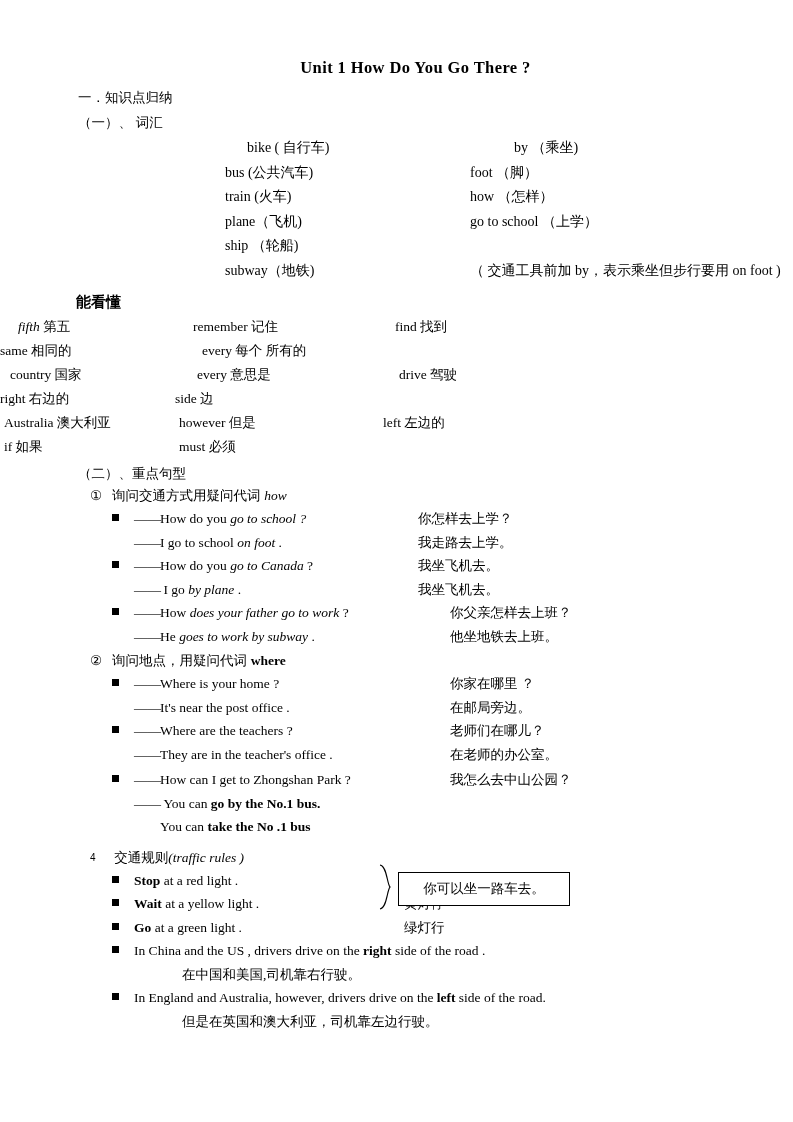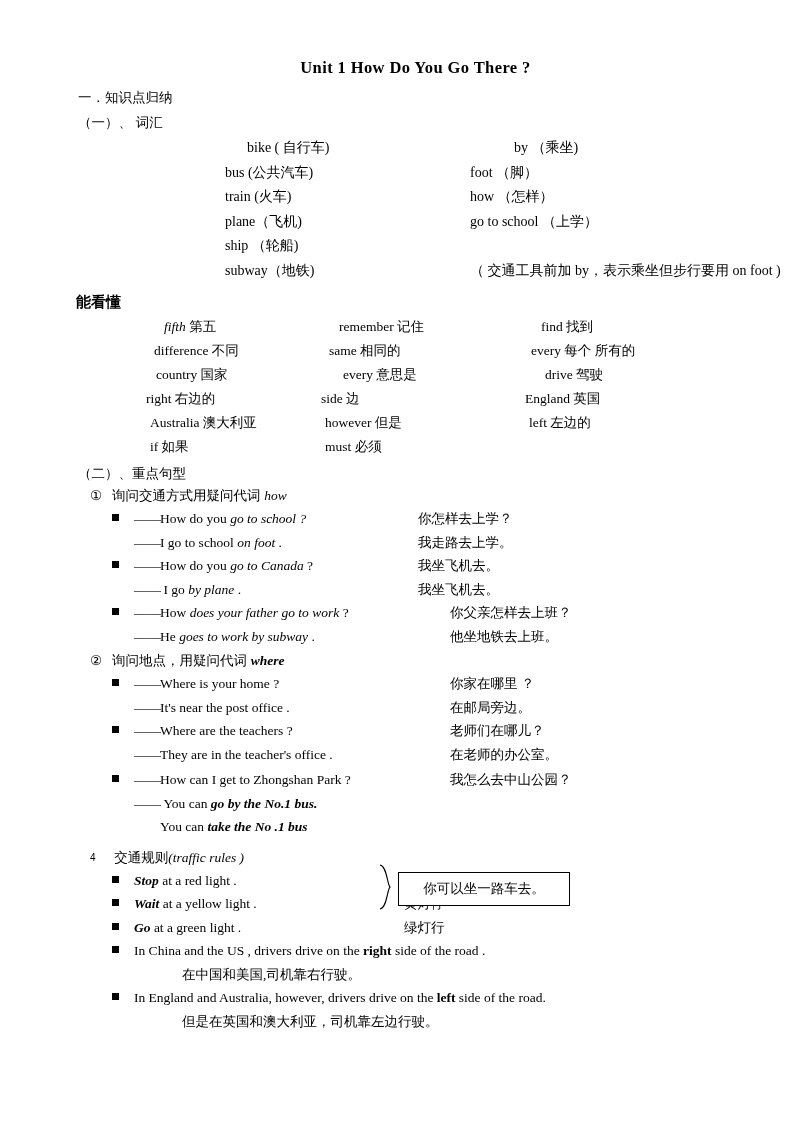--- a/index.html
+++ b/index.html
@@ -62,21 +62,20 @@
   .indent-by { padding-left: 22px; }
   .nengkandong {
     font-weight: bold;
     font-size: 15px;
     margin-left: 76px;
     margin-top: 10px;
     font-family: "Liberation Sans", sans-serif;
   }
   .kan-table {
     margin-top: 3px;
-    margin-left: 146px;
     font-size: 13.5px;
     line-height: 24px;
   }
   .kan-row { display: flex; }
   .kan-c1 { width: 175px; flex: 0 0 175px; }
   .kan-c2 { width: 190px; flex: 0 0 190px; }
   .kan-c3 { flex: 1; }
   .sec2 {
     font-size: 13.5px;
     margin-left: 78px;
@@ -125,21 +124,21 @@
   .dash {
     display: inline-block;
     width: 26px;
     flex: 0 0 26px;
   }
   .cn-part {
     display: inline-block;
   }
   .w-en { width: 258px; flex: 0 0 258px; }
   .w-en-wide { width: 290px; flex: 0 0 290px; }
-  .bi { font-style: italic; font-weight: bold; margin-top: 36px; }
+  .bi { font-weight: bold; margin-top: 36px; }
   .i { font-style: italic; }
   .b { font-weight: bold; margin-top: 33px; }
   .callout {
     position: absolute;
     left: 398px;
     top: 814px;
     width: 170px;
     height: 32px;
     border: 1px solid #000;
     display: flex;
@@ -206,33 +205,31 @@
 
   <div class="nengkandong">能看懂</div>
 
   <div class="kan-table">
     <div class="kan-row">
       <div class="kan-c1" style="padding-left:18px"><span class="i">fifth</span>     第五</div>
       <div class="kan-c2">remember 记住</div>
       <div class="kan-c3" style="padding-left:12px">find 找到</div>
     </div>
     <div class="kan-row">
-      <div class="kan-c1" style="padding-left:8px">difference 不同</div>
       <div class="kan-c2">same 相同的</div>
       <div class="kan-c3" style="padding-left:12px">every   每个 所有的</div>
     </div>
     <div class="kan-row">
       <div class="kan-c1" style="padding-left:10px">country 国家</div>
       <div class="kan-c2" style="padding-left:12px">every 意思是</div>
       <div class="kan-c3" style="padding-left:12px">drive 驾驶</div>
     </div>
     <div class="kan-row">
       <div class="kan-c1">right 右边的</div>
       <div class="kan-c2">side   边</div>
-      <div class="kan-c3" style="padding-left:14px">England   英国</div>
     </div>
     <div class="kan-row">
       <div class="kan-c1" style="padding-left:4px">Australia   澳大利亚</div>
       <div class="kan-c2">however   但是</div>
       <div class="kan-c3" style="padding-left:14px">left 左边的</div>
     </div>
     <div class="kan-row">
       <div class="kan-c1" style="padding-left:4px">if   如果</div>
       <div class="kan-c2">must 必须</div>
       <div class="kan-c3"></div>

